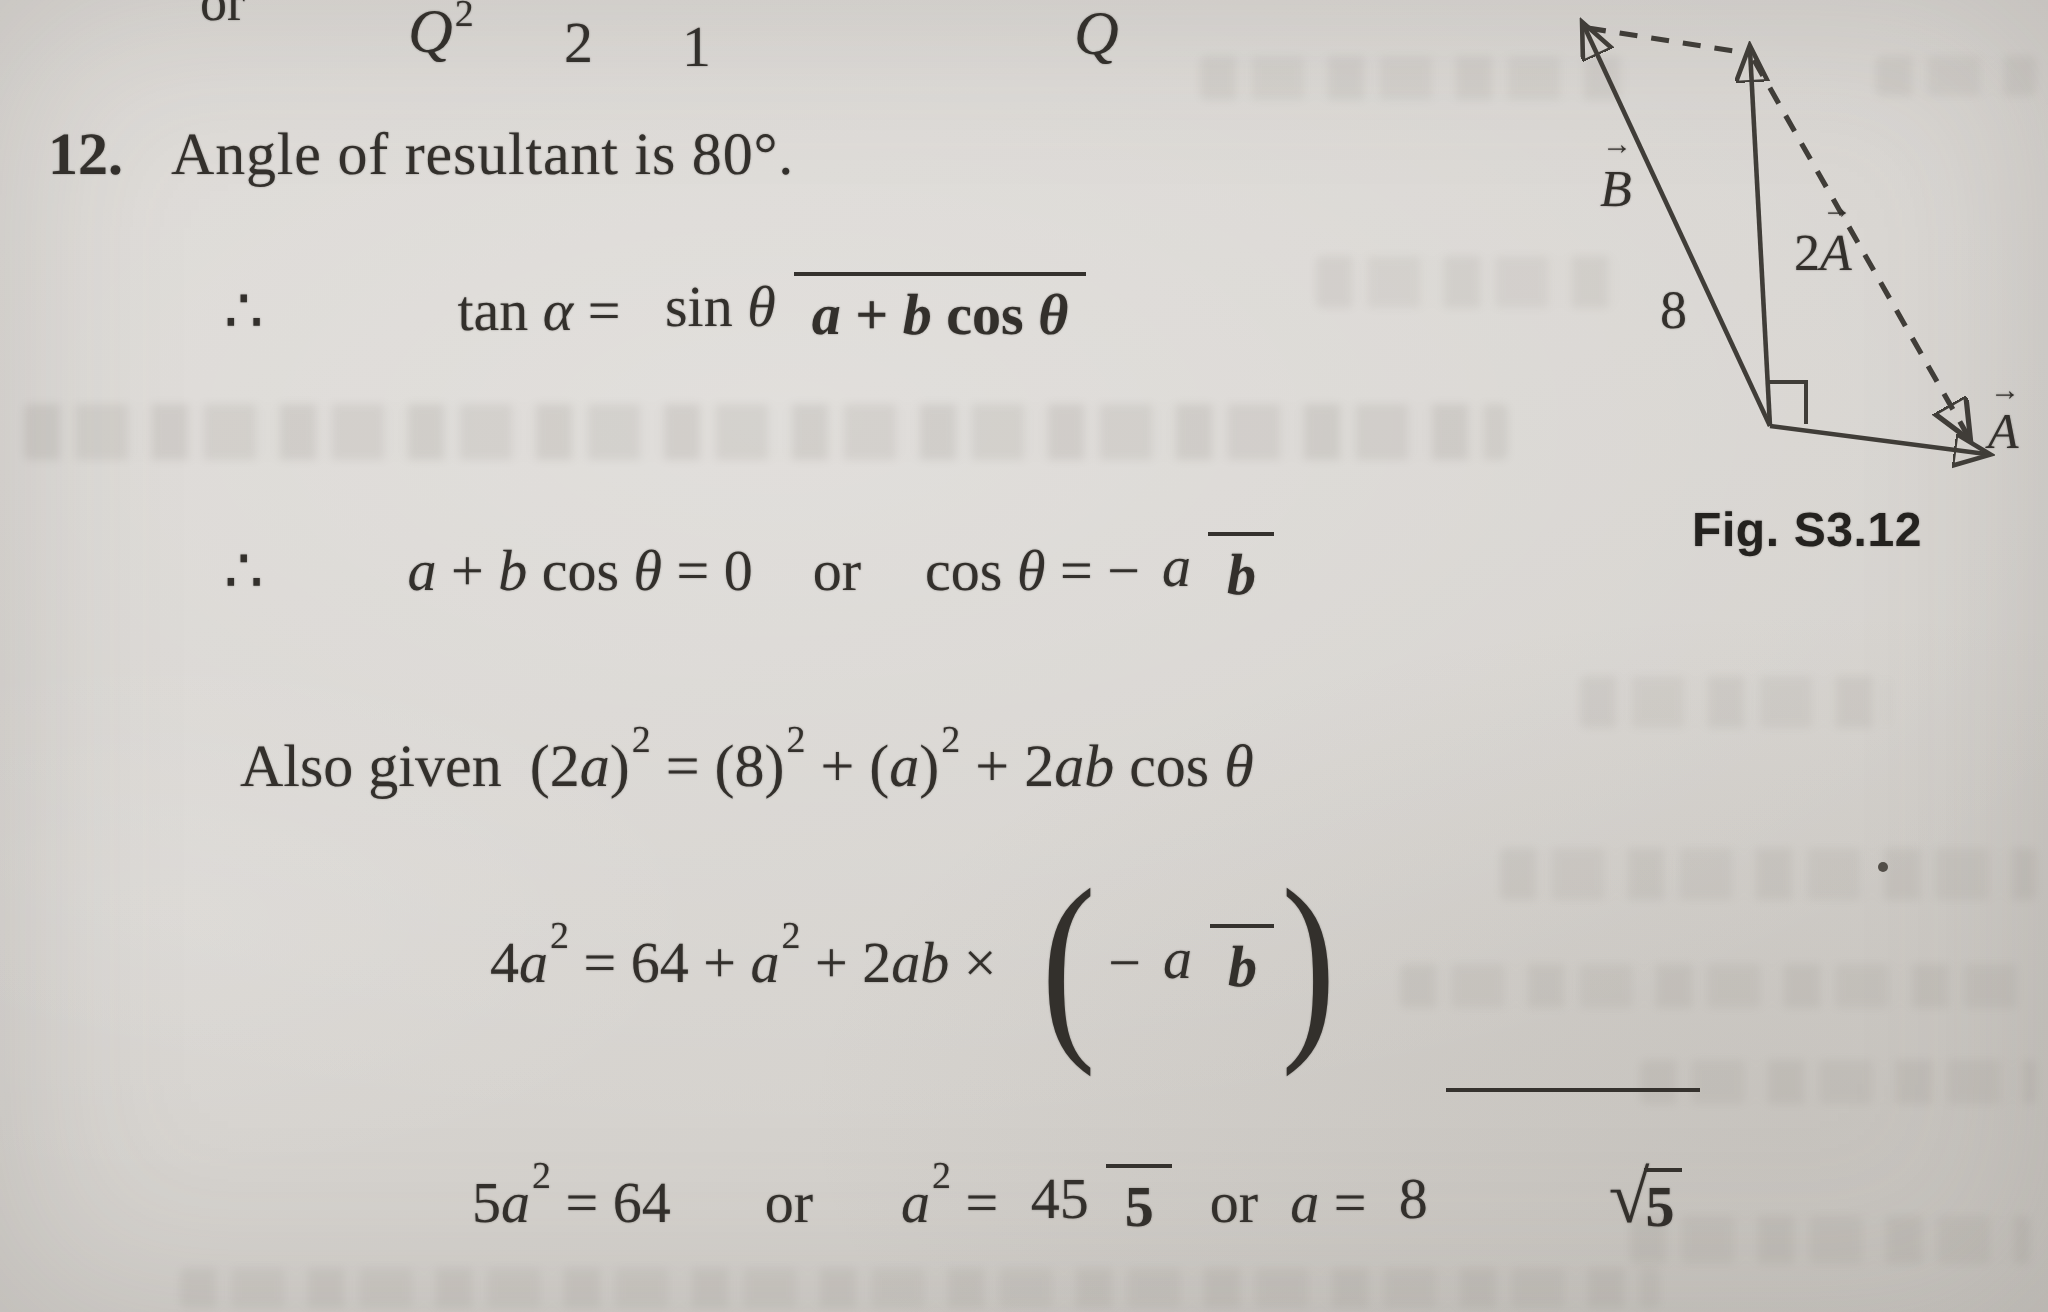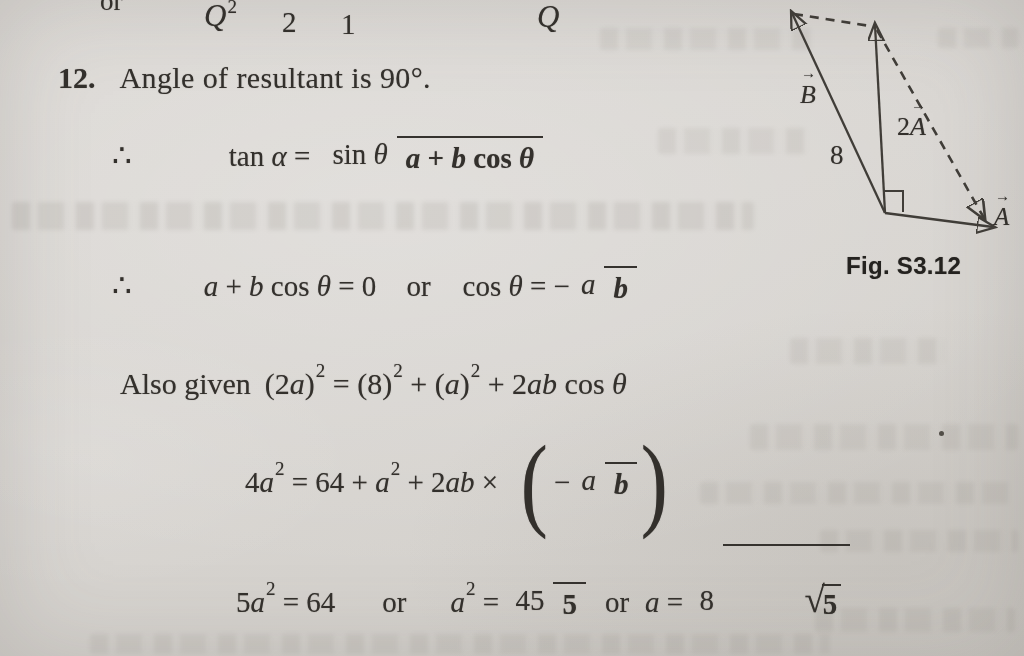--- a/index.html
+++ b/index.html
@@ -31,21 +31,21 @@
   .bigp { font-size:104px; line-height:0.9; transform:scaleX(0.78); font-weight:400; }
   .vec { position:relative; display:inline-block; }
   .vec .arrow { position:absolute; left:1px; top:-15px; font-size:15px; letter-spacing:-1px; font-style:normal; }
   
   #frag-or { left:100px; top:-14px; font-size:27px; }
   #frag-q2 { left:204px; top:-2px; font-size:31px; }
   #frag-2  { left:282px; top:6px;  font-size:29px; }
   #frag-1  { left:341px; top:8px;  font-size:29px; }
   #frag-q  { left:537px; top:-1px; font-size:31px; }
   
-  #problem { left:58px; top:61px; font-size:30px; display:flex; }
+  #problem { left:24px; top:61px; font-size:30px; display:flex; }
   #problem .num { font-weight:700; }
   #problem .stmt { margin-left:24px; letter-spacing:0.4px; }
   
   #eq-tan    { left:112px; top:108px; height:96px; }
   #eq-cos    { left:112px; top:249px; height:74px; }
   #eq-given  { left:120px; top:358px; height:52px; font-size:30px; }
   #eq-expand { left:245px; top:430px; height:104px; }
   #eq-result { left:236px; top:552px; height:100px; }
   .th { font-size:31px; }
   .ml97{margin-left:97px} .ml72{margin-left:72px} .ml47{margin-left:47px}
@@ -96,21 +96,21 @@
   <div class="content">
 
     <span class="abs rm" id="frag-or">or</span>
     <span class="abs" id="frag-q2"><span class="it">Q</span><span class="sup rm">2</span></span>
     <span class="abs rm" id="frag-2">2</span>
     <span class="abs rm" id="frag-1">1</span>
     <span class="abs it" id="frag-q">Q</span>
 
     <div class="abs" id="problem">
       <span class="num">12.</span>
-      <span class="stmt">Angle of resultant is 90°.</span>
+      <span class="stmt">Angle of resultant is 80°.</span>
     </div>
 
     <div class="row" id="eq-tan">
       <span class="th">∴</span>
       <span class="rm ml97">tan </span>
       <span class="it">α</span>
       <span class="rm"> = </span>
       <span class="frac ml6">
         <span class="num"><span class="rm">sin </span><span class="it">θ</span></span>
         <span class="den"><span class="it">a</span><span class="rm"> + </span><span class="it">b</span><span class="rm"> cos </span><span class="it">θ</span></span>

